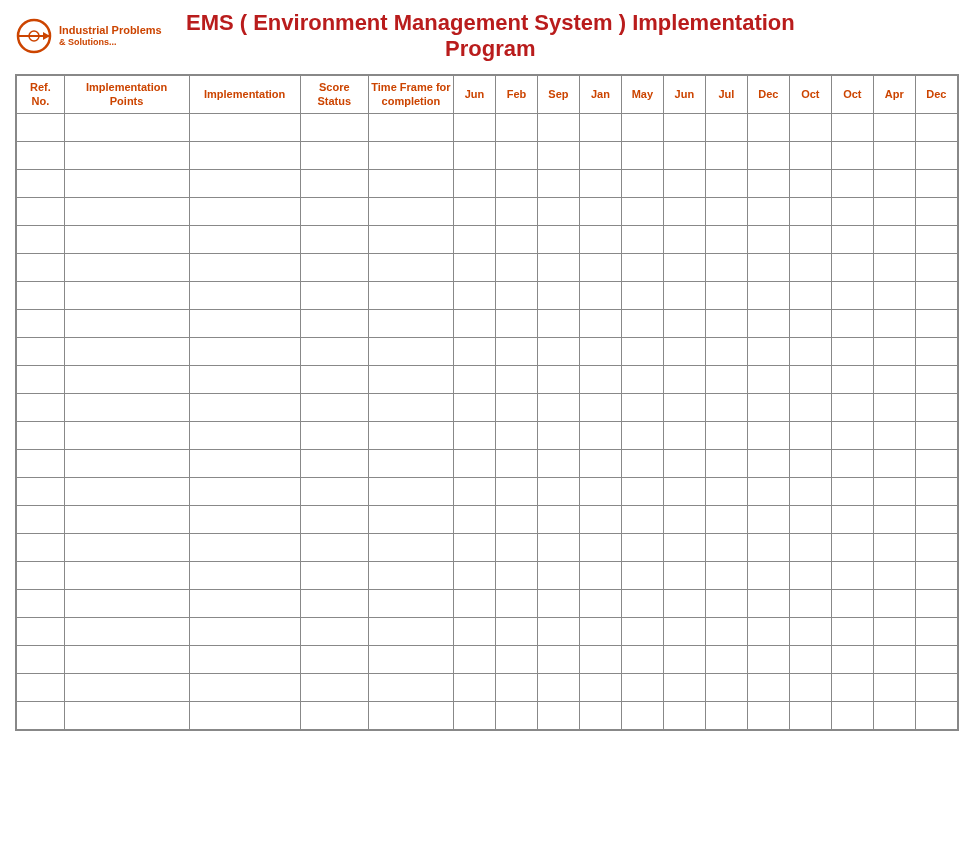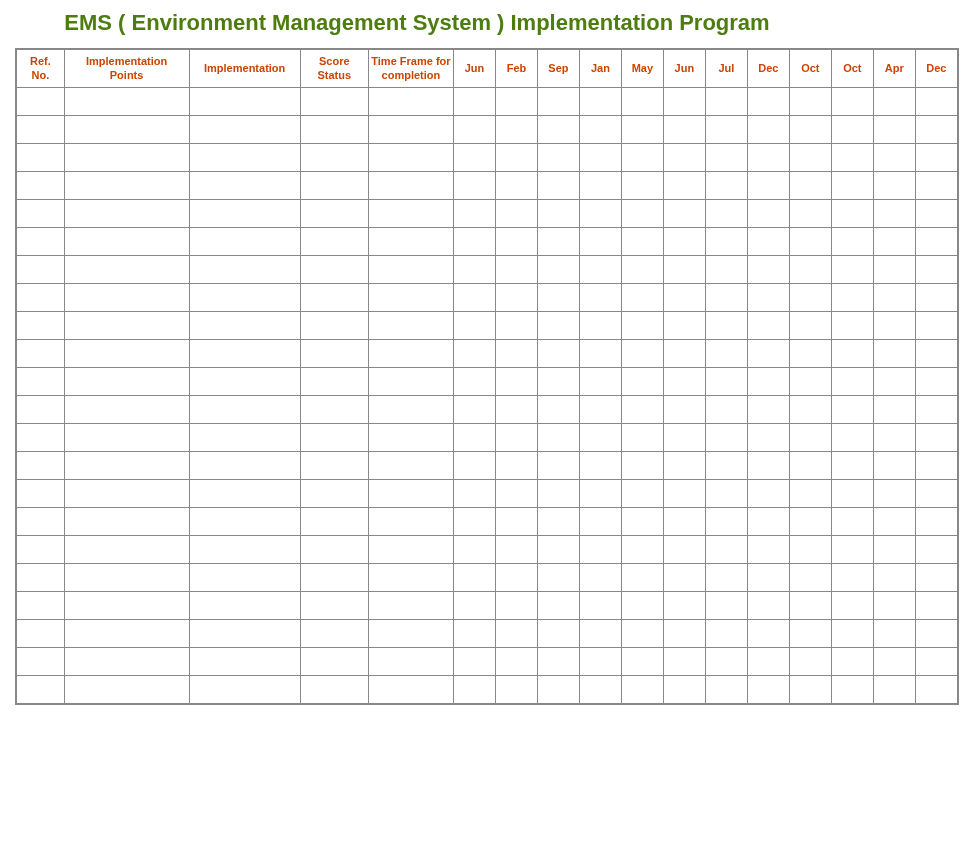--- a/index.html
+++ b/index.html
@@ -50,21 +50,21 @@
     .logo-text .sub {
       font-size: 9px;
       color: #cc4400;
     }
 
     .page-title {
       flex: 1;
       text-align: center;
       font-size: 22px;
       font-weight: bold;
-      color: #4d7c0f;
+      color: #b91c1c;
       padding-right: 140px;
     }
 
     .table-container {
       border: 1px solid #888;
       width: 100%;
     }
 
     table {
       width: 100%;
@@ -97,20 +97,36 @@
     .col-resp { width: 98px; }
     .col-score { width: 60px; }
     .col-time { width: 75px; }
     .col-month { width: 37px; }
   </style>
 </head>
 <body>
 
 <div class="page">
   <div class="header">
+    <div class="logo-container">
+
+      <svg class="logo-icon" viewBox="0 0 38 38" xmlns="http://www.w3.org/2000/svg">
+
+        <circle cx="19" cy="19" r="16" fill="none" stroke="#cc4400" stroke-width="2.5"></circle>
+
+        <line x1="3" y1="19" x2="35" y2="19" stroke="#cc4400" stroke-width="2"></line>
+        <polygon points="35,19 28,15 28,23" fill="#cc4400"></polygon>
+
+        <circle cx="19" cy="19" r="5" fill="none" stroke="#cc4400" stroke-width="1.5"></circle>
+      </svg>
+      <div class="logo-text">
+        <div>Industrial Problems</div>
+        <div class="sub">&amp; Solutions...</div>
+      </div>
+    </div>
     <div class="page-title">EMS ( Environment Management System ) Implementation Program</div>
   </div>
 
   <div class="table-container">
     <table>
       <colgroup>
         <col class="col-ref">
         <col class="col-impl">
         <col class="col-resp">
         <col class="col-score">

